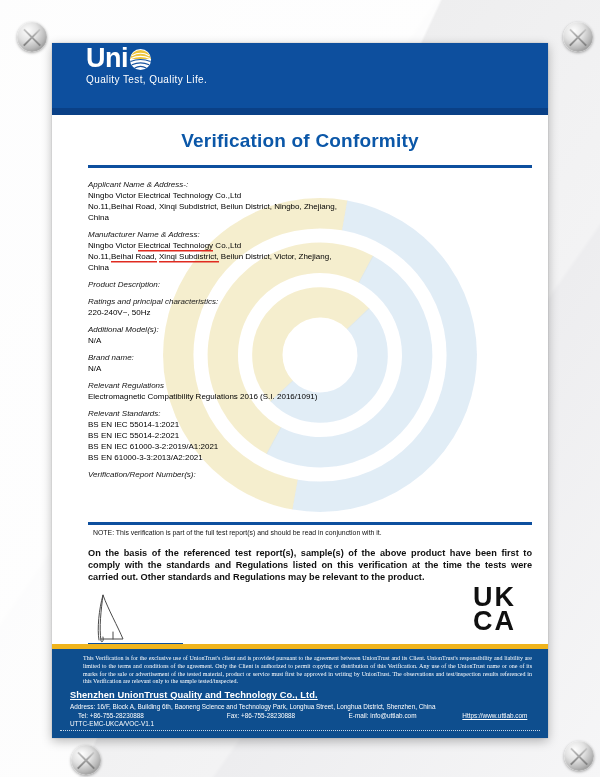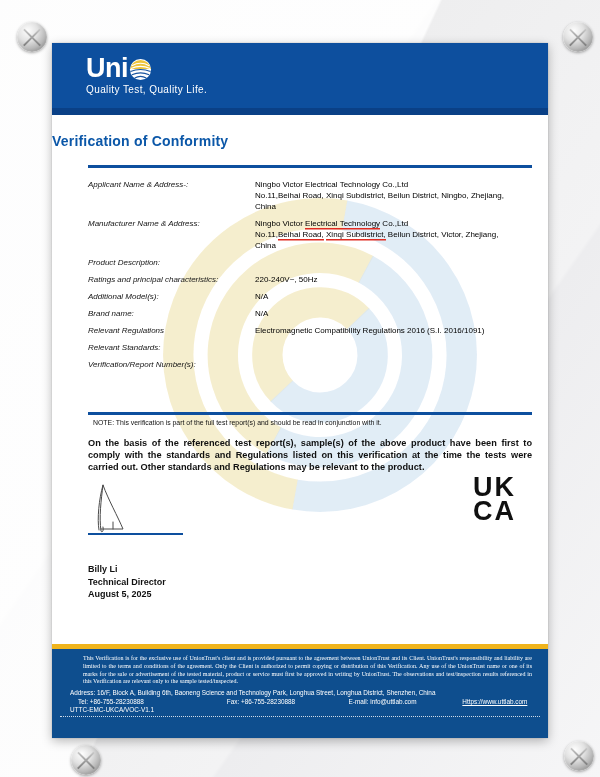--- a/index.html
+++ b/index.html
@@ -28,38 +28,38 @@
   .screw.br{left:564px;top:741px;}
 
   
   .page{
     position:absolute;left:52px;top:43px;width:496px;height:695px;background:#ffffff;
     box-shadow:0 3px 10px rgba(0,0,0,.28), 0 0 1px rgba(0,0,0,.25);
   }
   
   .header{position:relative;height:72px;background:#0d4f9e;}
   .header::after{content:"";position:absolute;left:0;right:0;bottom:0;height:7px;background:#0a4086;}
-  .logo-wrap{display:inline-block;margin:11px 0 0 34px;text-align:left;}
+  .logo-wrap{display:inline-block;margin:1px 0 0 34px;text-align:left;}
   .logo-line{display:flex;align-items:center;color:#fff;font-size:27px;font-weight:700;letter-spacing:-.5px;line-height:28px;}
   .globe{width:23px;height:23px;margin:2px 1px 0 1px;display:block;}
   .tagline{color:#ffffff;font-size:10px;margin-top:2px;letter-spacing:.4px;}
 
   
-  .title{margin-top:15px;color:#0b57a8;font-size:14px;font-weight:700;letter-spacing:.2px;line-height:22px;}
+  .title{margin-top:15px;text-align:center;color:#0b57a8;font-size:19px;font-weight:700;letter-spacing:.2px;line-height:22px;}
 
   .content{position:relative;padding:0 16px 0 36px;z-index:1;}
   .rule-blue{height:3px;background:#0d4f9e;}
   .rule1{margin:13px 0 11px 0;}
   .rule2{margin:42px 0 3px 0;}
 
   
   .watermark{position:absolute;left:106px;top:150px;width:324px;height:324px;z-index:0;pointer-events:none;}
 
   
-  .field-row{display:flex;margin-bottom:6px;font-size:8px;line-height:11px;position:relative;z-index:1;}
+  .field-row{display:flex;margin-bottom:6px;font-size:8px;line-height:11px;position:relative;z-index:1;flex-direction:column;}
   .field-label{width:167px;font-style:italic;color:#151515;flex:none;}
   .field-value{flex:1;color:#000;}
   .redmark{box-shadow:0 1.5px 0 #e02b20;}
 
   .note{font-size:6.9px;color:#111;margin:2px 0 0 5px;line-height:9px;position:relative;z-index:1;}
   .statement{margin-top:10px;font-size:9.2px;font-weight:700;color:#111;line-height:12px;text-align:justify;position:relative;z-index:1;}
 
   
   .sig-area{position:relative;margin-top:8px;height:100px;z-index:1;}
   .sig-svg{position:absolute;left:4px;top:0;}
@@ -171,20 +171,26 @@
           </div>
         </div>
         <div class="field-row">
           <div class="field-label">Relevant Regulations</div>
           <div class="field-value">
             <div><span>Electromagnetic Compatibility Regulations 2016 (S.I. 2016/1091)</span></div>
           </div>
         </div>
         <div class="field-row">
           <div class="field-label">Relevant Standards:</div>
+          <div class="field-value">
+            <div><span>BS EN IEC 55014-1:2021</span></div>
+            <div><span>BS EN IEC 55014-2:2021</span></div>
+            <div><span>BS EN IEC 61000-3-2:2019/A1:2021</span></div>
+            <div><span>BS EN 61000-3-3:2013/A2:2021</span></div>
+          </div>
         </div>
         <div class="field-row">
           <div class="field-label">Verification/Report Number(s):</div>
         </div>
       </div>
 
     <div class="rule-blue rule2"></div>
     <div class="note">NOTE: This verification is part of the full test report(s) and should be read in conjunction with it.</div>
 
     <div class="statement">On the basis of the referenced test report(s), sample(s) of the above product have been first to comply with the standards and Regulations listed on this verification at the time the tests were carried out. Other standards and Regulations may be relevant to the product.</div>
@@ -207,20 +213,21 @@
         <div>UK</div>
         <div>CA</div>
       </div>
     </div>
   </div>
 
   <div class="footer">
     <div class="gold-bar"></div>
     <div class="footer-blue">
       <div class="disclaimer">This Verification is for the exclusive use of UnionTrust's client and is provided pursuant to the agreement between UnionTrust and its Client. UnionTrust's responsibility and liability are limited to the terms and conditions of the agreement. Only the Client is authorized to permit copying or distribution of this Verification. Any use of the UnionTrust name or one of its marks for the sale or advertisement of the tested material, product or service must first be approved in writing by UnionTrust. The observations and test/inspection results referenced in this Verification are relevant only to the sample tested/inspected.</div>
+      <div class="company">Shenzhen UnionTrust Quality and Technology Co., Ltd.</div>
       <div class="addr">Address: 16/F, Block A, Building 6th, Baoneng Science and Technology Park, Longhua Street, Longhua District, Shenzhen, China</div>
       <div class="contact">
         <span class="c1">Tel: +86-755-28230888</span>
         <span class="c2">Fax: +86-755-28230888</span>
         <span class="c3">E-mail: info@uttlab.com</span>
         <span class="link">Https://www.uttlab.com</span>
       </div>
       <div class="doccode">UTTC-EMC-UKCA/VOC-V1.1</div>
       <div class="dots"></div>
     </div>

